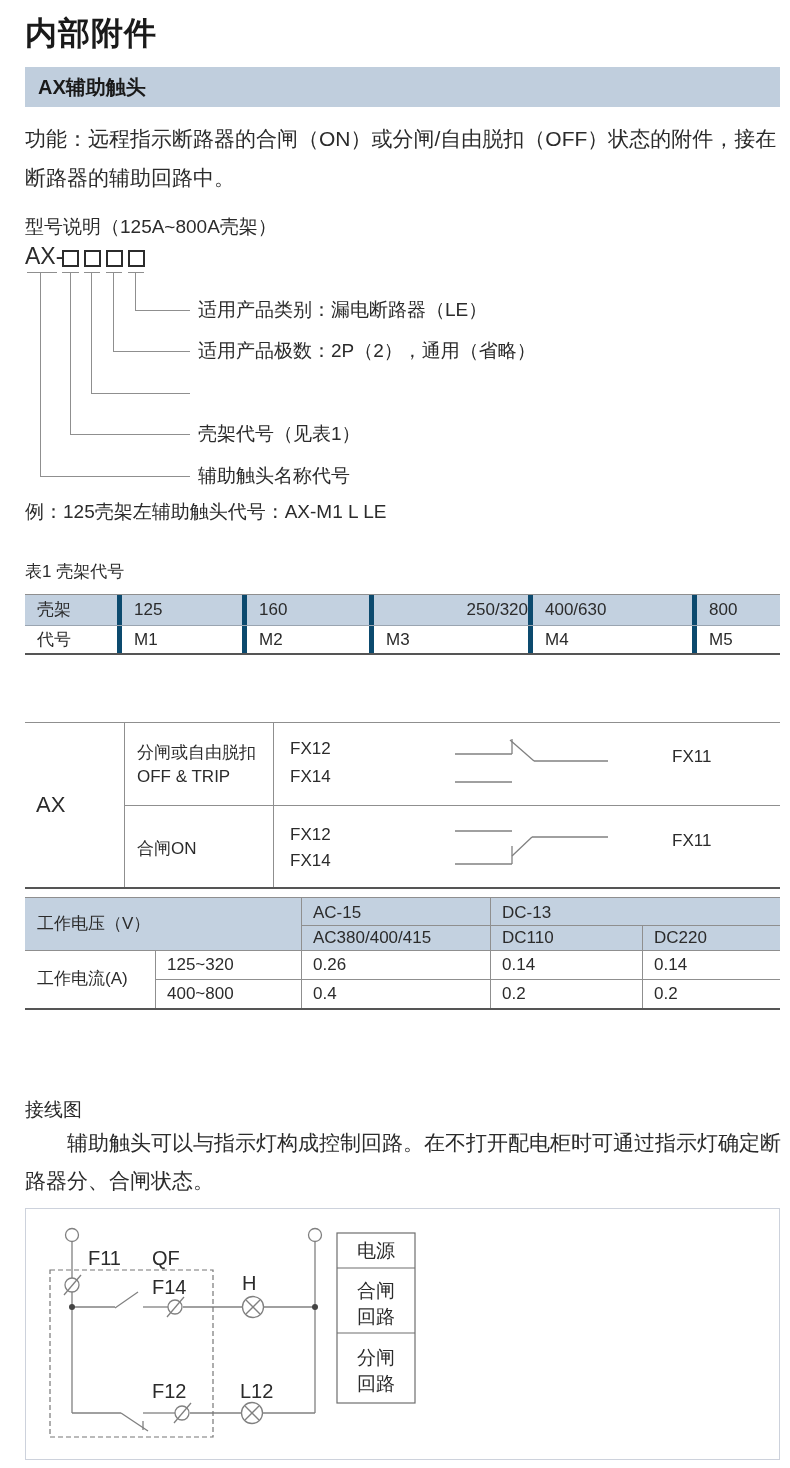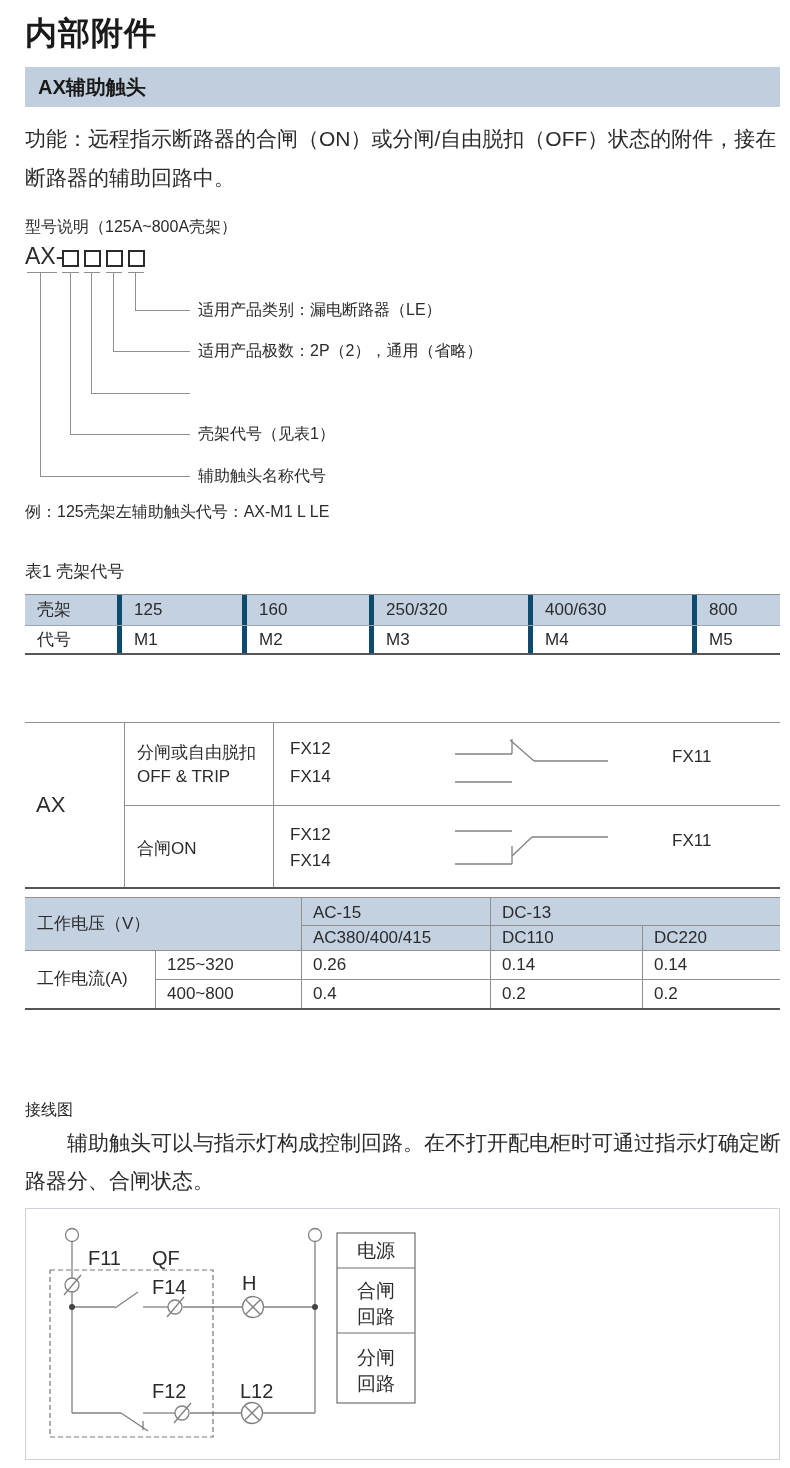--- a/index.html
+++ b/index.html
@@ -4,21 +4,21 @@
 <style>
   html,body{margin:0;padding:0;background:#fff;}
   .page{position:relative;width:790px;height:1468px;background:#fff;overflow:hidden;
         font-family:"Liberation Sans",sans-serif;color:#2b2b2b;}
   .abs{position:absolute;}
   .hline{position:absolute;height:1px;background:#8f8f8f;}
   .vline{position:absolute;width:1px;background:#8f8f8f;}
   .page-title{font-size:32px;font-weight:bold;color:#1a1a1a;letter-spacing:1px;}
   .section-bar{background:var(--hdr-bg,#c0cedd);font-size:20px;font-weight:bold;color:#1a1a1a;
                line-height:40px;padding-left:13px;box-sizing:border-box;}
-  .t19{font-size:16px;line-height:39px;}
+  .t19{font-size:19px;line-height:39px;}
   .t17{font-size:17px;}
   .body-par{font-size:21px;line-height:39px;}
   .sq{position:absolute;width:13px;height:13px;border:2px solid #2b2b2b;background:#fff;}
   
   .tbl1{position:absolute;left:25px;top:594px;width:755px;
         border-top:1px solid #8f8f8f;border-bottom:2px solid #555;}
   .tbl1 .r{display:flex;}
   .tbl1 .rh{background:var(--tblhdr-bg,#c3d1e0);height:30px;line-height:30px;}
   .tbl1 .rd{height:27px;line-height:27px;border-top:1px solid #9aa5b1;}
   .tbl1 .c{box-sizing:border-box;padding-left:12px;font-size:17px;}
@@ -73,21 +73,21 @@
 
   <div class="abs t19" style="left:25px;top:498px;line-height:28px;">例：125壳架左辅助触头代号：AX-M1 L LE</div>
 
   <div class="abs t17" style="left:25px;top:560px;">表1 壳架代号</div>
 
   <div class="tbl1">
     <div class="r rh">
       <div class="c b" style="width:97px;">壳架</div>
       <div class="c b" style="width:125px;">125</div>
       <div class="c b" style="width:127px;">160</div>
-      <div class="c b" style="width:159px;">250/320</div>
+      <div class="c b" style="width:159px;text-align:right;">250/320</div>
       <div class="c b" style="width:164px;">400/630</div>
       <div class="c" style="width:83px;">800</div>
     </div>
     <div class="r rd">
       <div class="c b" style="width:97px;">代号</div>
       <div class="c b" style="width:125px;">M1</div>
       <div class="c b" style="width:127px;">M2</div>
       <div class="c b" style="width:159px;">M3</div>
       <div class="c b" style="width:164px;">M4</div>
       <div class="c" style="width:83px;">M5</div>

